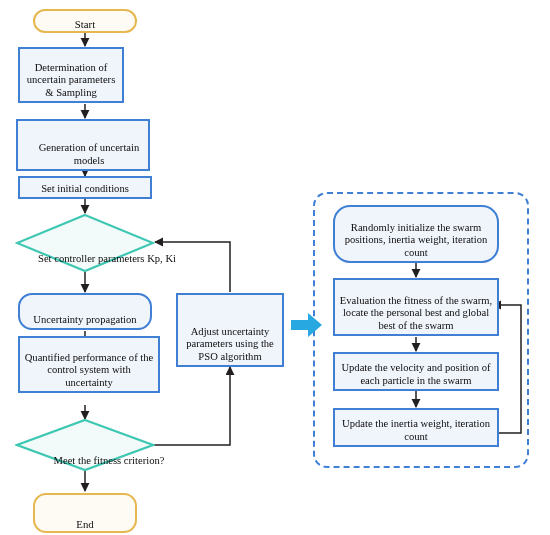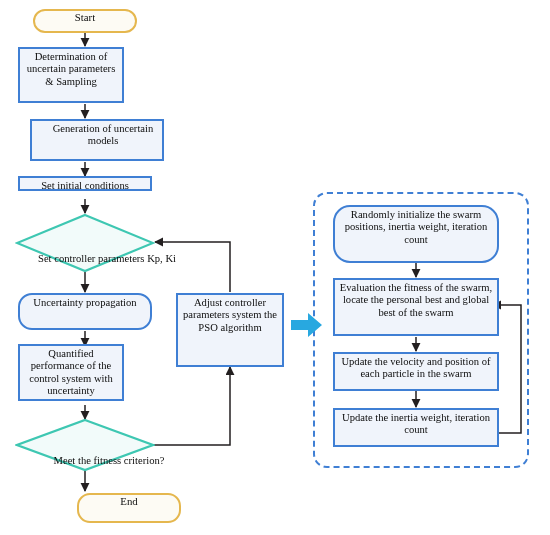--- a/index.html
+++ b/index.html
@@ -22,21 +22,21 @@
     left: 0;
     top: 0;
     width: 550px;
     height: 535px;
     pointer-events: none;
   }
   .node {
     position: absolute;
     box-sizing: border-box;
     display: flex;
-    align-items: flex-start;
+    align-items: flex-end;
     justify-content: center;
     text-align: center;
     line-height: 1.16;
     color: #0d0d0d;
     z-index: 3;
     font-family: Liberation Serif, serif;
   }
   .proc {
     border: 2px solid #3f7fd4;
     background: #f0f4fb;
@@ -125,60 +125,60 @@
       <path d="M416,391 L416,407"></path>
 
       <path d="M490,433 L521,433 L521,305 L493,305"></path>
     </g>
   </svg>
 
   <div class="node term" style="left:33px; top:9px; width:104px; height:24px;">
     <span>Start</span>
   </div>
 
-  <div class="node term" style="left:33px; top:493px; width:104px; height:30px;margin-left:44px;">
+  <div class="node term" style="left:33px; top:493px; width:104px; height:40px;">
     <span>End</span>
   </div>
 
   <div class="node proc" style="left:18px; top:47px; width:106px; height:56px;">
     <span>Determination of uncertain parameters &amp; Sampling</span>
   </div>
 
-  <div class="node proc" style="left:30px; top:119px; width:134px; height:42px;padding-left:16px;">
+  <div class="node proc" style="left:16px; top:119px; width:134px; height:52px;padding-left:16px;">
     <span>Generation of uncertain models</span>
   </div>
 
-  <div class="node proc" style="left:18px; top:176px; width:134px; height:15px;">
+  <div class="node proc" style="left:18px; top:176px; width:134px; height:23px;">
     <span>Set initial conditions</span>
   </div>
 
   <div class="node proc" style="left:18px; top:293px; width:134px; height:37px;border-radius:14px;">
     <span>Uncertainty propagation</span>
   </div>
 
-  <div class="node proc" style="left:18px; top:344px; width:106px; height:57px;">
+  <div class="node proc" style="left:18px; top:336px; width:142px; height:57px;">
     <span>Quantified performance of the control system with uncertainty</span>
   </div>
 
   <div class="dia-wrap" style="left:15px; top:213px; width:140px; height:60px;">
     <svg width="140" height="60" viewBox="0 0 140 60">
       <polygon points="70,2 138,30 70,58 2,30" fill="#f2fbfa" stroke="#3ec7b2" stroke-width="2.2"></polygon>
     </svg>
     <div class="dia-label" style="padding:0 22px;">Set controller parameters Kp, Ki</div>
   </div>
 
   <div class="dia-wrap" style="left:15px; top:418px; width:140px; height:54px;">
     <svg width="140" height="54" viewBox="0 0 140 54">
       <polygon points="70,2 138,27 70,52 2,27" fill="#f2fbfa" stroke="#3ec7b2" stroke-width="2.2"></polygon>
     </svg>
     <div class="dia-label" style="padding:0 24px;">Meet the fitness criterion?</div>
   </div>
 
   <div class="node proc" style="left:176px; top:293px; width:108px; height:74px;">
-    <span>Adjust controller parameters system the PSO algorithm</span>
+    <span>Adjust uncertainty parameters using the PSO algorithm</span>
   </div>
 
   <div class="bigarrow" style="left:291px; top:312px; width:32px; height:26px;">
     <svg width="32" height="26" viewBox="0 0 32 26">
       <polygon points="0,8 17,8 17,1 31,13 17,25 17,18 0,18" fill="#28a8e0"></polygon>
     </svg>
   </div>
 
   <div class="pso-panel" style="left:313px; top:192px; width:216px; height:276px;"></div>
 

